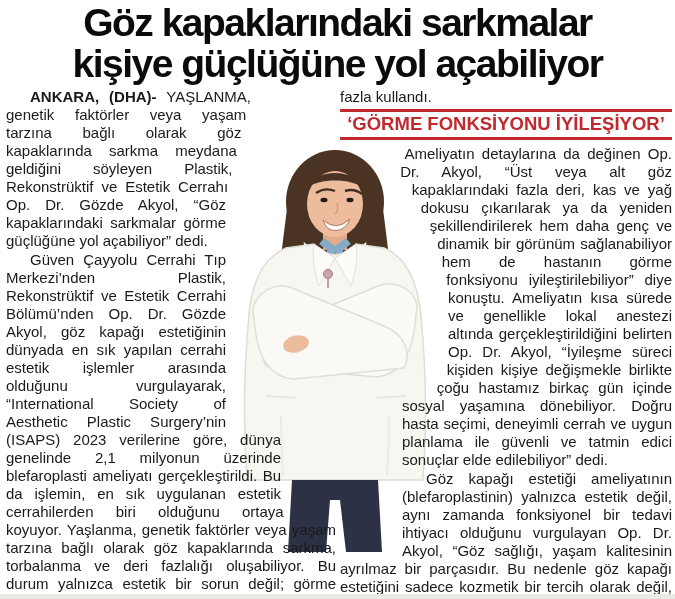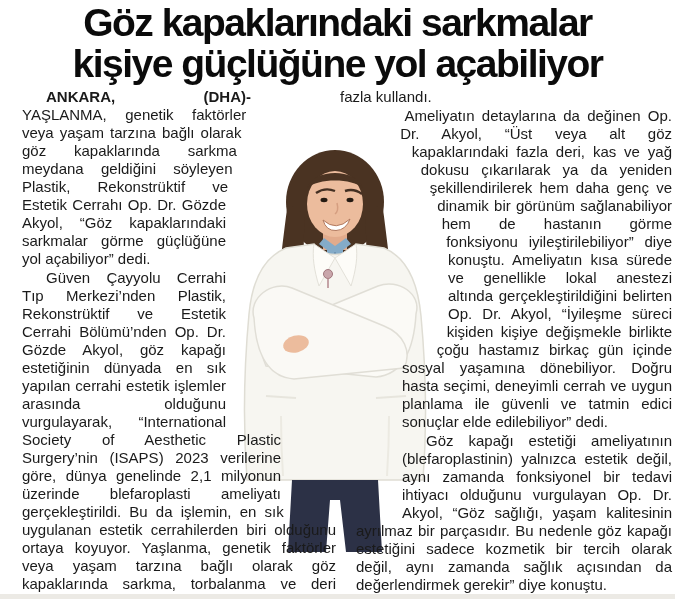--- a/index.html
+++ b/index.html
@@ -19,21 +19,21 @@
     font-family:"Liberation Sans", sans-serif;color:var(--text-ink);
   }
   .headline{position:absolute;top:2px;left:0;right:0;margin:0;text-align:center;color:#0b0b0b;}
   .hl-line{display:block;font-weight:bold;font-size:39px;line-height:41px;letter-spacing:-1.5px;white-space:nowrap;}
   .body-area{position:absolute;top:88px;left:0;right:0;bottom:0;}
   .photo{position:absolute;left:226px;top:58px;width:218px;height:406px;z-index:0;}
   .col{position:absolute;top:0;z-index:1;font-size:15px;line-height:18px;text-align:justify;}
   .col-left{left:6px;width:330px;height:511px;}
   .col-right{left:340px;width:332px;height:511px;}
   .para{margin:0 0 1px 0;}
-  .indent{text-indent:24px;margin-left:16px;}
+  .indent{text-indent:24px;}
   .dateline{font-weight:bold;}
   .sp{shape-margin:6px;}
   .sp-left{float:right;width:110px;height:410px;margin-top:42px;
     shape-outside:polygon(36px 0,110px 0,110px 410px,61px 410px,61px 335px,0 320px,0 142px,19px 64px);}
   .sp-rt{float:left;width:135px;height:248px;
     shape-outside:polygon(0 0,12px 0,60px 44px,90px 104px,102px 152px,102px 212px,82px 248px,0 248px);}
   .sp-legs{float:left;clear:left;width:62px;height:152px;}
   .red-head{
     overflow:hidden;margin:3px 0 5px 0;padding:2px 2px 3px 2px;
     border-top:3px solid var(--heading-red);border-bottom:3px solid var(--heading-red);
@@ -104,20 +104,21 @@
 
     <div class="col col-left">
       <div class="sp sp-left"></div>
       <p class="para indent"><b class="dateline">ANKARA, (DHA)-</b>
         <span>YAŞLANMA, genetik faktörler veya yaşam tarzına bağlı olarak göz kapaklarında sarkma meydana geldiğini söyleyen Plastik, Rekonstrüktif ve Estetik Cerrahı Op. Dr. Gözde Akyol, “Göz kapaklarındaki sarkmalar görme güçlüğüne yol açabiliyor” dedi.</span></p>
       <p class="para indent">Güven Çayyolu Cerrahi Tıp Merkezi’nden Plastik, Rekonstrüktif ve Estetik Cerrahi Bölümü’nden Op. Dr. Gözde Akyol, göz kapağı estetiğinin dünyada en sık yapılan cerrahi estetik işlemler arasında olduğunu vurgulayarak, “International Society of Aesthetic Plastic Surgery’nin (ISAPS) 2023 verilerine göre, dünya genelinde 2,1 milyonun üzerinde blefaroplasti ameliyatı gerçekleştirildi. Bu da işlemin, en sık uygulanan estetik cerrahilerden biri olduğunu ortaya koyuyor. Yaşlanma, genetik faktörler veya yaşam tarzına bağlı olarak göz kapaklarında sarkma, torbalanma ve deri fazlalığı oluşabiliyor. Bu durum yalnızca estetik bir sorun değil; görme alanını daraltarak günlük yaşamı da olumsuz etkileyebiliyor” ifadele-</p>
     </div>
 
     <div class="col col-right">
       <p class="para">fazla kullandı.</p>
+      <h2 class="red-head">‘GÖRME FONKSİYONU İYİLEŞİYOR’</h2>
       <div class="sp sp-rt"></div>
       <div class="sp sp-legs"></div>
       <p class="para indent">Ameliyatın detaylarına da değinen Op. Dr. Akyol, “Üst veya alt göz kapaklarındaki fazla deri, kas ve yağ dokusu çıkarılarak ya da yeniden şekillendirilerek hem daha genç ve dinamik bir görünüm sağlanabiliyor hem de hastanın görme fonksiyonu iyileştirilebiliyor” diye konuştu. Ameliyatın kısa sürede ve genellikle lokal anestezi altında gerçekleştirildiğini belirten Op. Dr. Akyol, “İyileşme süreci kişiden kişiye değişmekle birlikte çoğu hastamız birkaç gün içinde sosyal yaşamına dönebiliyor. Doğru hasta seçimi, deneyimli cerrah ve uygun planlama ile güvenli ve tatmin edici sonuçlar elde edilebiliyor” dedi.</p>
       <p class="para indent">Göz kapağı estetiği ameliyatının (blefaroplastinin) yalnızca estetik değil, aynı zamanda fonksiyonel bir tedavi ihtiyacı olduğunu vurgulayan Op. Dr. Akyol, “Göz sağlığı, yaşam kalitesinin ayrılmaz bir parçasıdır. Bu nedenle göz kapağı estetiğini sadece kozmetik bir tercih olarak değil, aynı zamanda sağlık açısından da değerlendirmek gerekir” diye konuştu.</p>
     </div>
 
     <div class="bottom-strip"></div>
   </div>
 </div>
 

